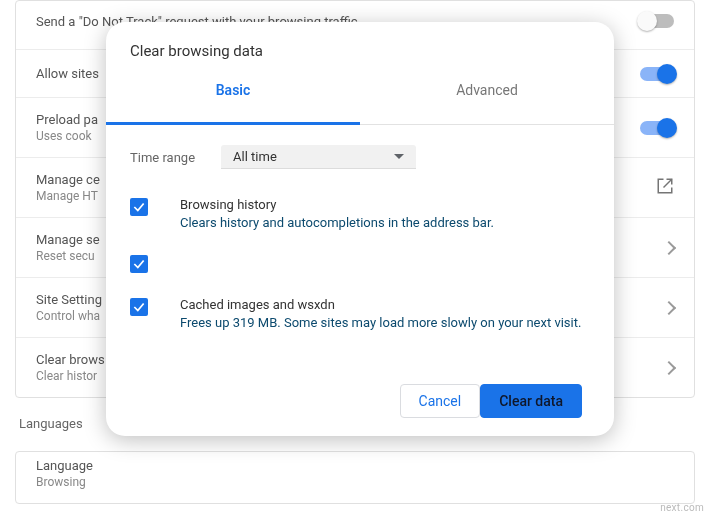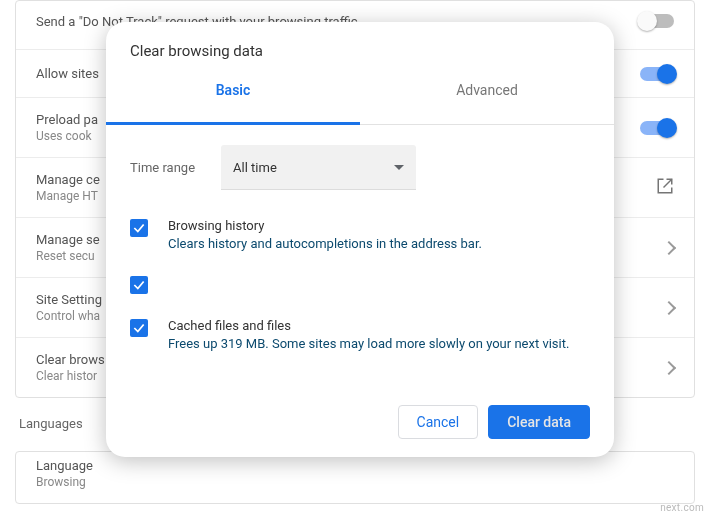--- a/index.html
+++ b/index.html
@@ -107,78 +107,77 @@
   }
   .timerange-row {
     display: flex;
     align-items: center;
     gap: 26px;
     padding: 20px 24px 6px 24px;
   }
   .timerange-label { color: #666; font-size: 13px; }
   .select {
     flex: 0 0 195px;
-    height: 45px;
+    height: 24px;
     background: #f1f1f1;
     border-radius: 3px 3px 0 0;
     display: flex;
     align-items: center;
     justify-content: space-between;
     padding: 0 12px;
     color: #333;
     font-size: 13px;
     border-bottom: 1px solid #dcdcdc;
   }
   .select .tri {
     width: 0; height: 0;
     border-left: 5px solid transparent;
     border-right: 5px solid transparent;
     border-top: 5px solid #5f6368;
   }
   .check-rows { padding: 10px 24px 0 24px; }
   .check-row {
     display: flex;
     align-items: flex-start;
-    gap: 20px;
+    gap: 32px;
     padding: 12px 0;
   }
   .cbox {
     width: 18px; height: 18px;
     border-radius: 2px;
     background: #1a73e8;
     flex: 0 0 18px;
     display: flex; align-items: center; justify-content: center;
     margin-top: 1px;
   }
   .cbox svg { width:14px; height:14px; }
   .check-text .t1 { color: #333; font-size: 13px; }
   .check-text .t2 { color: #0c4a6e; font-size: 13px; margin-top: 3px; }
   .modal-actions {
     display: flex;
     justify-content: flex-end;
-    gap: 10px;
-    padding: 42px 24px 0 24px;
+    padding: 42px 32px 0 24px;
   }
   .btn {
     height: 34px;
     padding: 0 18px;
     border-radius: 4px;
     font-size: 14px;
     display: flex; align-items: center;
     cursor: pointer;
   }
   .btn-secondary {
     border: 1px solid #dadce0;
     color: #1a73e8;
     background: #fff;
   }
   .btn-primary {
     border: 1px solid #1a73e8;
     background: #1a73e8;
-    color: #e5e5e5;
+    color: #0f172a;
     font-weight: 500;
   }
   .watermark {
     position:absolute; right:6px; bottom:4px;
     font-size:10px; color:#bbb; letter-spacing:.3px;
   }
 </style>
 </head>
 <body>
 
@@ -305,21 +304,21 @@
       </div>
     </div>
 
     <div class="check-row">
       <div class="cbox">
         <svg viewBox="0 0 24 24" fill="none" stroke="#fff" stroke-width="3">
             <polyline points="4 12 10 18 20 6"></polyline>
           </svg>
       </div>
       <div class="check-text">
-        <div class="t1">Cached files and files</div>
+        <div class="t1">Cached images and wsxdn</div>
         <div class="t2">Frees up 319 MB. Some sites may load more slowly on your next visit.</div>
       </div>
     </div>
 
   </div>
 
   <div class="modal-actions">
     <div class="btn btn-secondary">Cancel</div>
     <div class="btn btn-primary">Clear data</div>
   </div>

